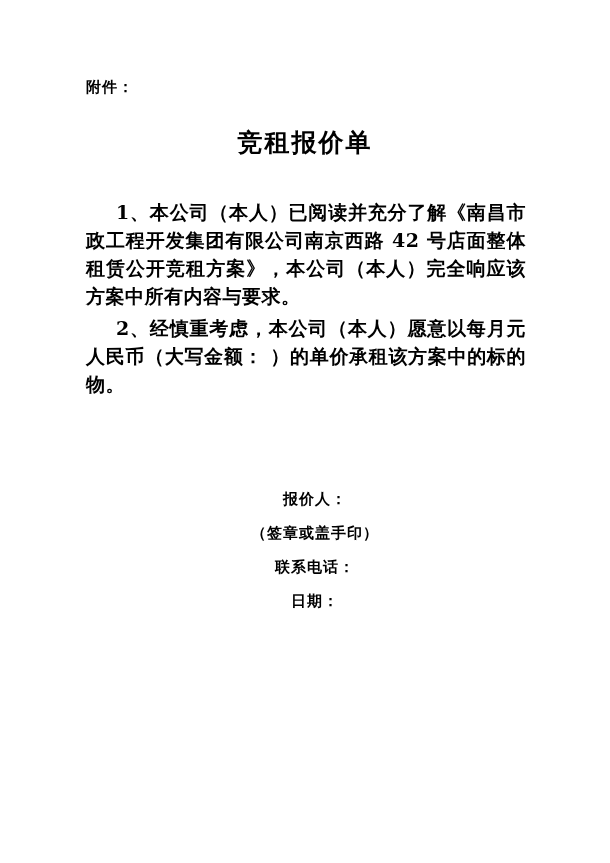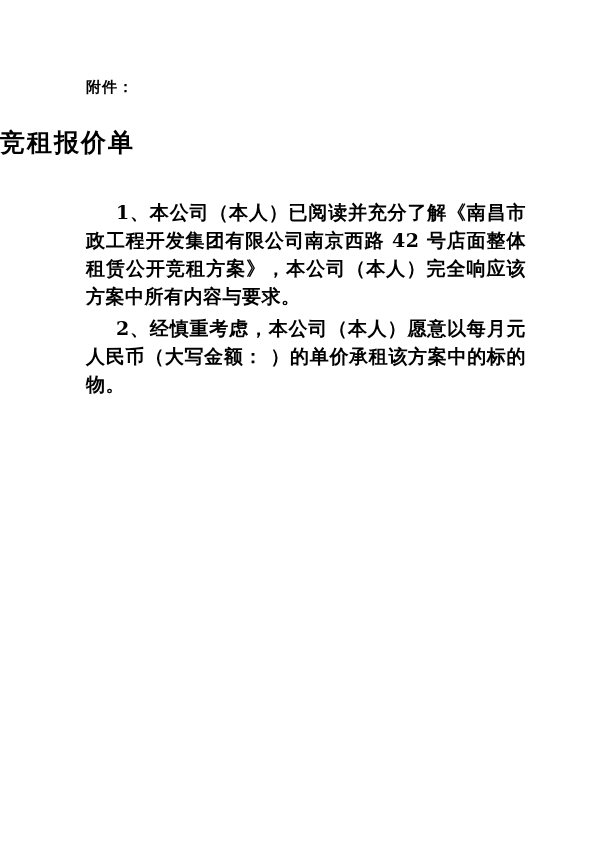--- a/index.html
+++ b/index.html
@@ -31,21 +31,21 @@
     font-size: 15px;
     font-weight: bold;
     letter-spacing: 1px;
     white-space: nowrap;
   }
   .doc-title {
     position: absolute;
     left: 0;
     top: 126px;
     width: 610px;
-    text-align: left;
+    text-align: center;
     font-size: 25px;
     font-weight: bold;
     letter-spacing: 2px;
   }
   .body-block {
     position: absolute;
     left: 86px;
     top: 198px;
     width: 440px;
   }
@@ -84,14 +84,20 @@
 
   <div class="attachment-label">附件：</div>
 
   <div class="doc-title">竞租报价单</div>
 
   <div class="body-block">
     <p class="para"><span class="indent"></span><span>1、本公司（本人）已阅读并充分了解《南昌市政工程开发集团有限公司南京西路 42 号店面整体租赁公开竞租方案》，本公司（本人）完全响应该方案中所有内容与要求。</span></p>
     <p class="para"><span class="indent"></span><span>2、经慎重考虑，本公司（本人）愿意以每月元人民币（大写金额：                   ）的单价承租该方案中的标的物。</span></p>
   </div>
 
+  <div class="signature-block">
+    <div class="sig-line">报价人：</div>
+    <div class="sig-line">（签章或盖手印）</div>
+    <div class="sig-line">联系电话：</div>
+    <div class="sig-line">日期：</div>
+  </div>
 
 </div>
 
 </body></html>

